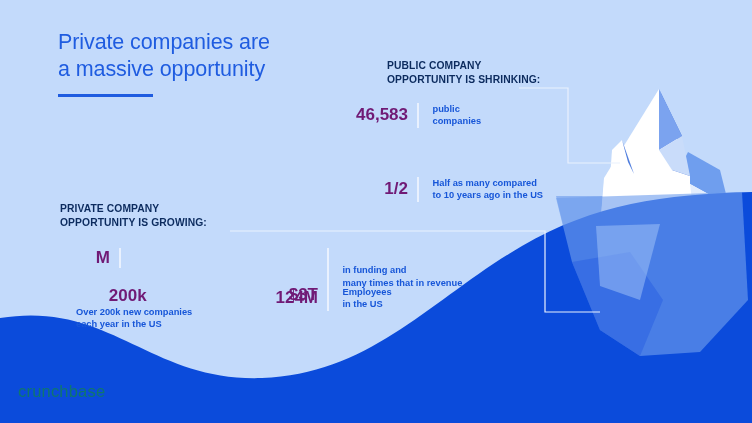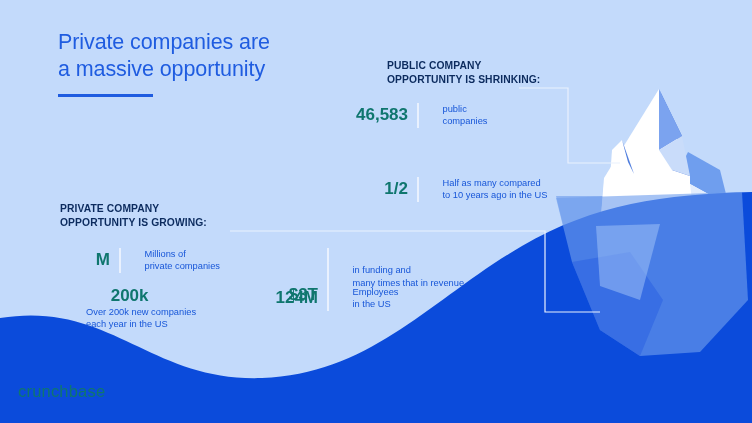--- a/index.html
+++ b/index.html
@@ -68,40 +68,40 @@
   #public-heading { left: 343px; top: 59px; margin-left: 44px; }
   #private-heading { left: 60px; top: 202px; }
 
   
   .stat {
     position: absolute;
     display: flex;
     align-items: center;
   }
   .stat .value {
-    color: #0f766e;
+    color: #701a75;
     font-weight: 700;
     text-align: right;
     font-size: 17px;
     line-height: 20px;
     padding-right: 9px;
     white-space: nowrap;
   }
   .stat .rule {
     width: 1.5px;
     align-self: stretch;
     background: #e9f1fe;
     flex: none;
   }
   .stat .desc {
     color: #1756d8;
     font-size: 9.3px;
     line-height: 12.4px;
-    font-weight: 400;
-    padding-left: 24px;
+    font-weight: 700;
+    padding-left: 14px;
     white-space: pre-line;
   }
 
   
   #stat-public-companies { left: 318px; top: 103px; }
   #stat-public-companies .value { width: 90px; }
   #stat-half-as-many { left: 318px; top: 142px; margin-top: 35px; }
   #stat-half-as-many .value { width: 90px; }
 
   
@@ -205,22 +205,20 @@
       <div class="desc">Half as many compared
 to 10 years ago in the US</div>
     </div>
 
     <div class="section-heading" id="private-heading">PRIVATE COMPANY
 OPPORTUNITY IS GROWING:</div>
 
     <div class="stat" id="stat-millions">
       <div class="value">M</div>
       <div class="rule"></div>
-      <div class="desc">Millions of
-private companies</div>
     </div>
 
     <div class="stat" id="stat-200k">
       <div class="value">200k</div>
       <div class="rule"></div>
       <div class="desc">Over 200k new companies
 each year in the US</div>
     </div>
 
     <div class="stat" id="stat-3t">

